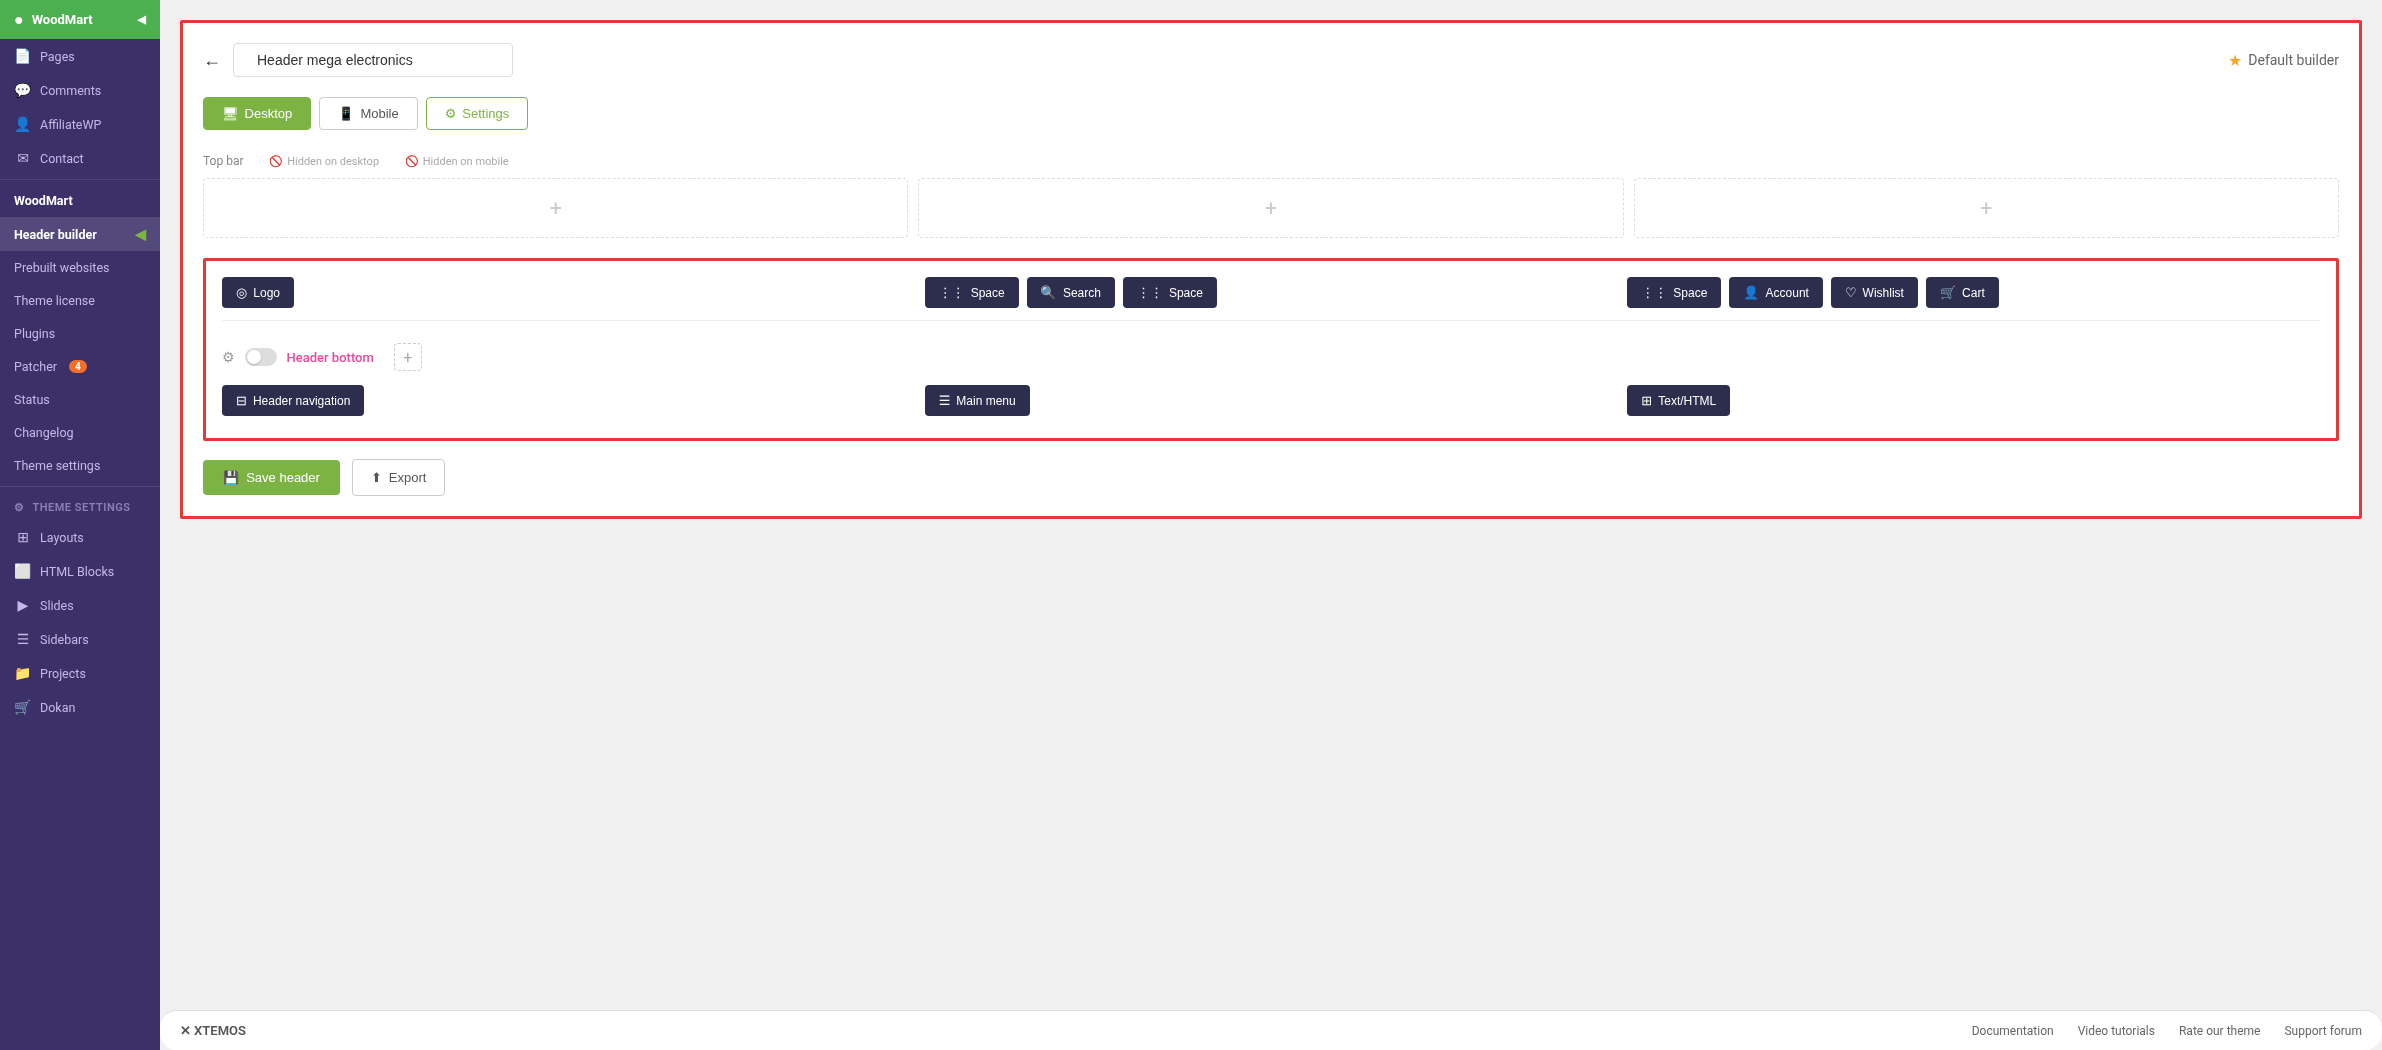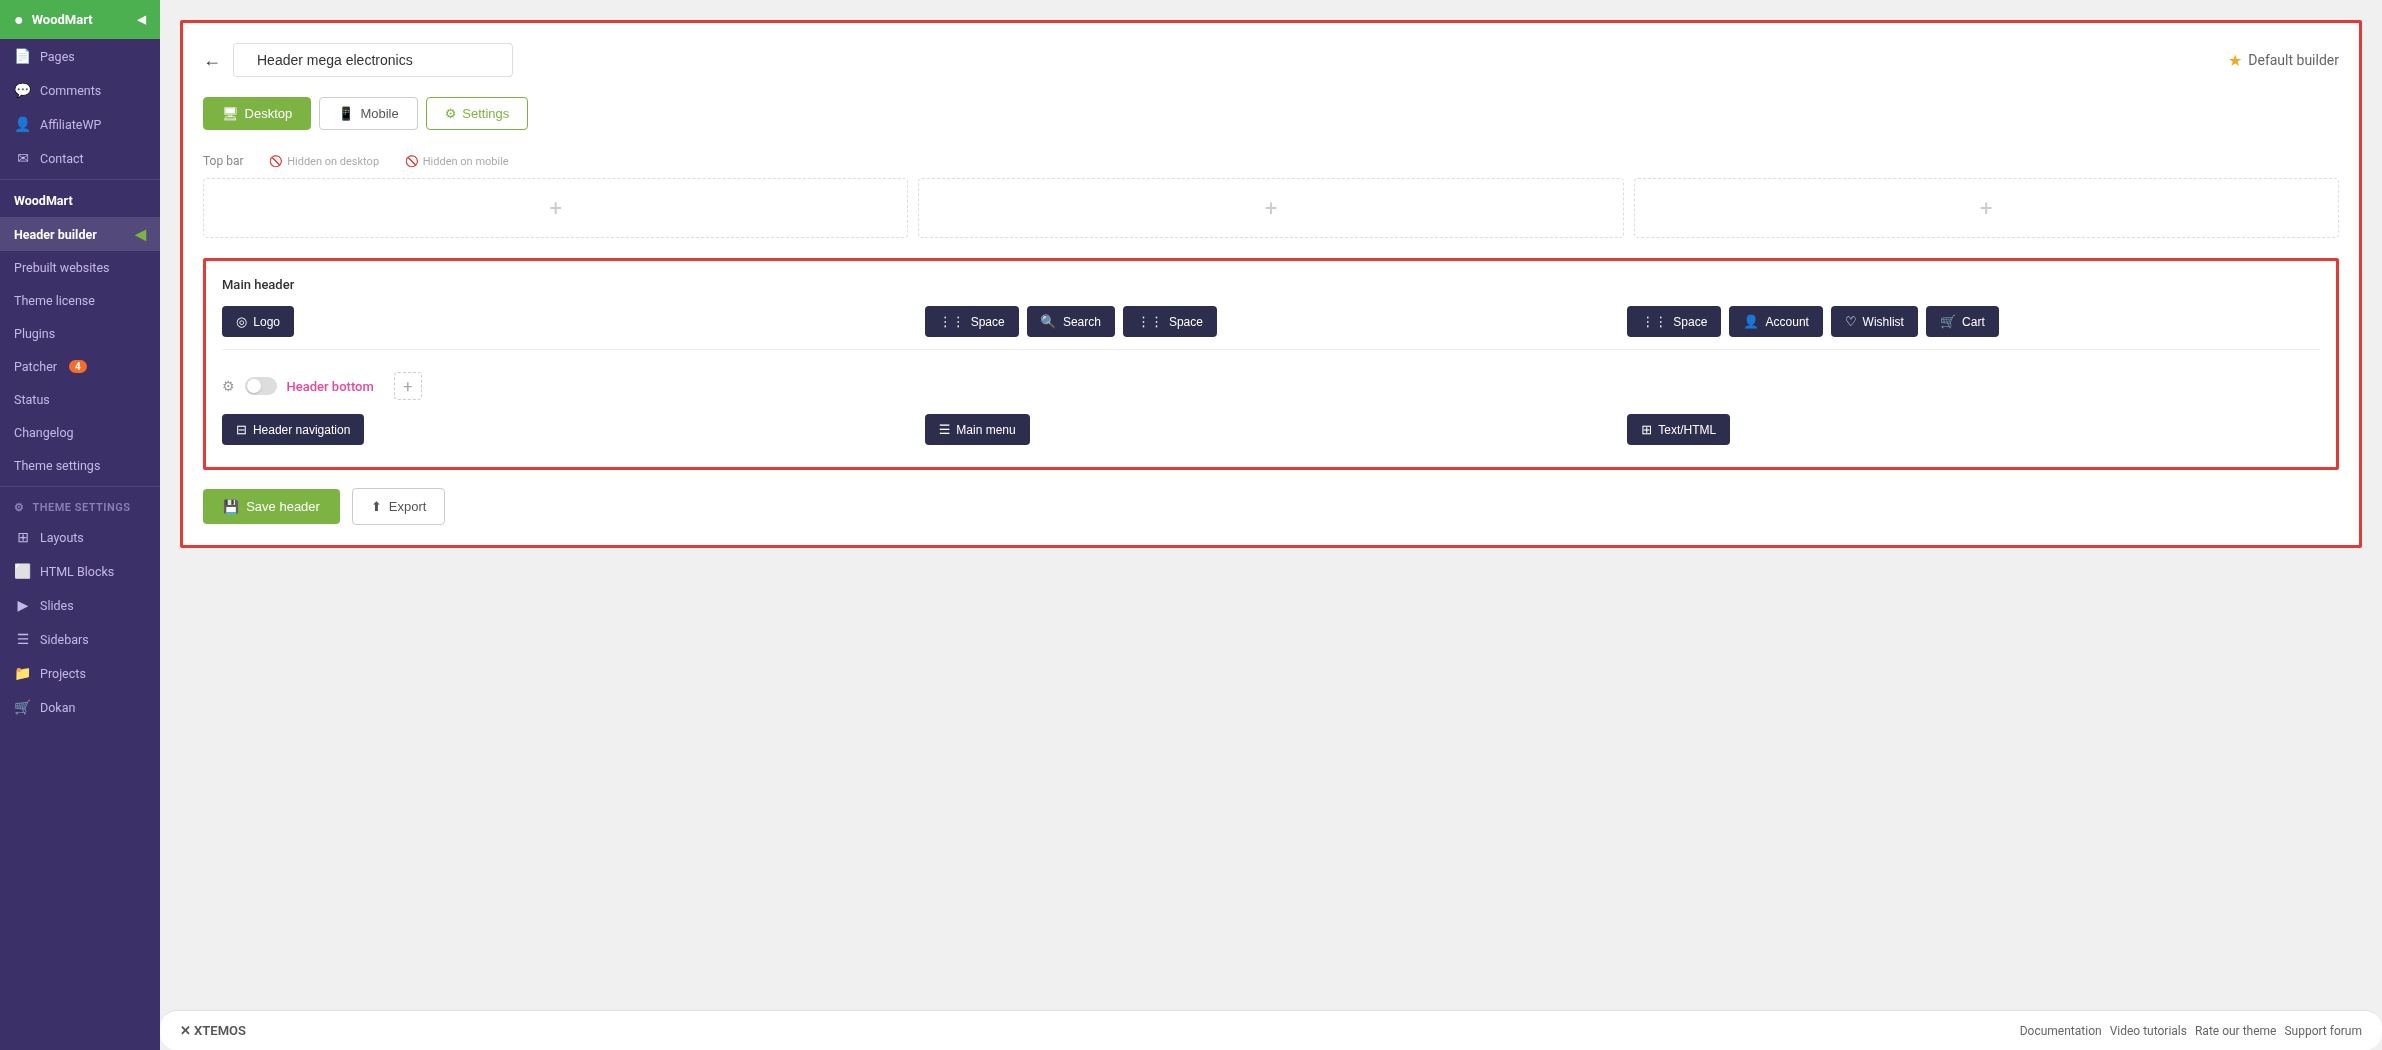--- a/index.html
+++ b/index.html
@@ -325,21 +325,21 @@
     .footer-logo {
       display: flex;
       align-items: center;
       gap: 8px;
       color: #555;
       font-size: 13px;
       font-weight: 600;
     }
     .footer-links {
       display: flex;
-      gap: 8px;
+      gap: 24px;
       padding-left: 40px;
     }
     .footer-link {
       color: #666;
       font-size: 12px;
       cursor: pointer;
       text-decoration: none;
     }
   </style>
 </head>
@@ -481,21 +481,20 @@
         </div>
         <div class="top-bar-cell">
           <span class="add-icon">+</span>
         </div>
         <div class="top-bar-cell">
           <span class="add-icon">+</span>
         </div>
       </div>
 
       <div class="main-header-section">
-        <div class="section-title">Main header</div>
 
         <div class="elements-row">
 
           <div class="elements-group">
             <button class="elem-btn">
               <span class="btn-icon">◎</span>
               <span>Logo</span>
             </button>
           </div>
 

